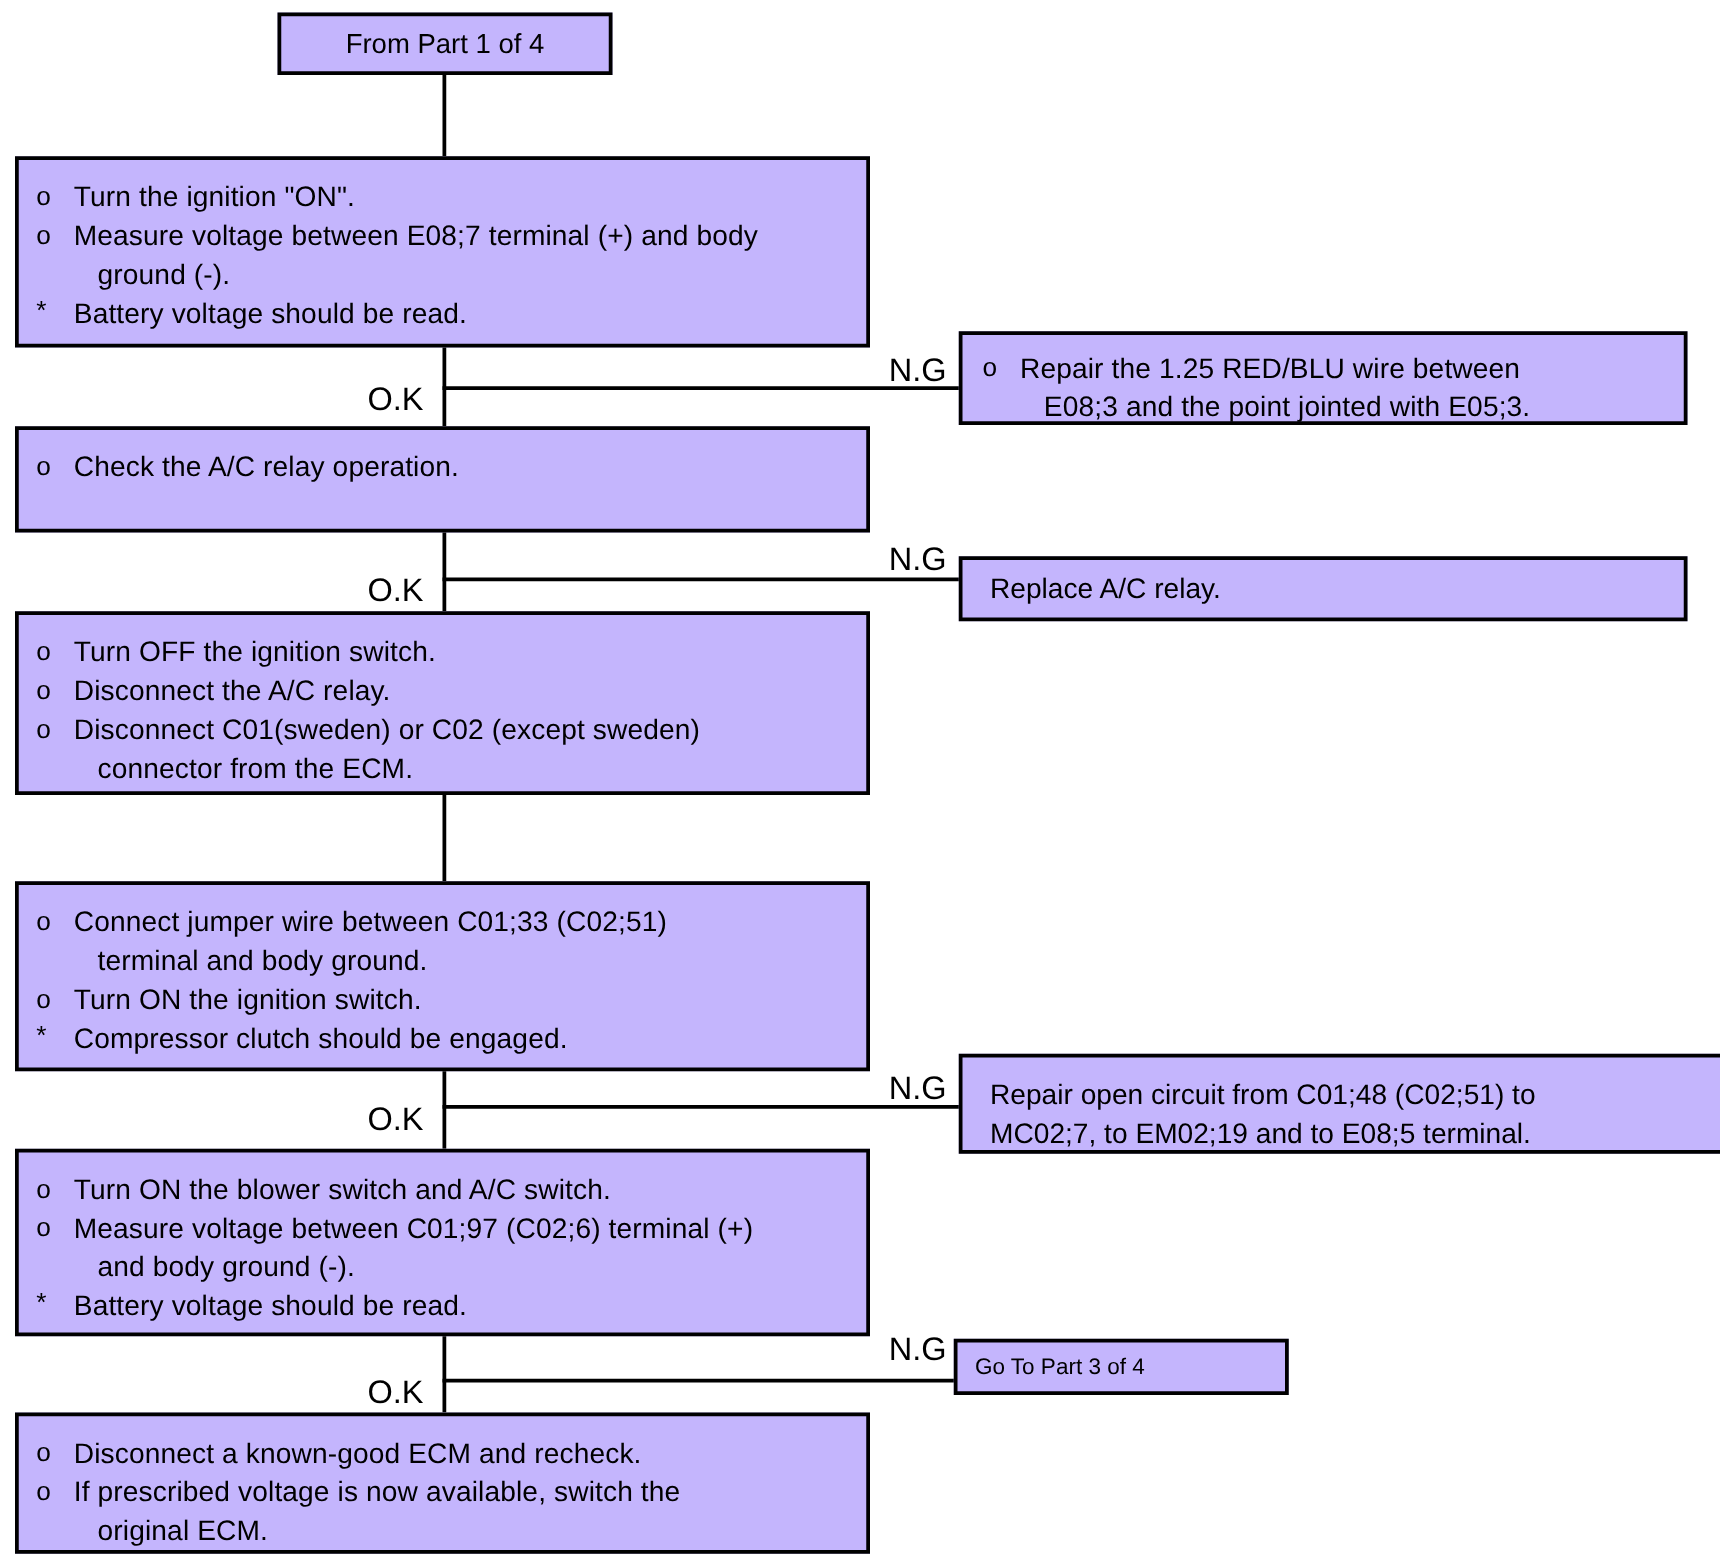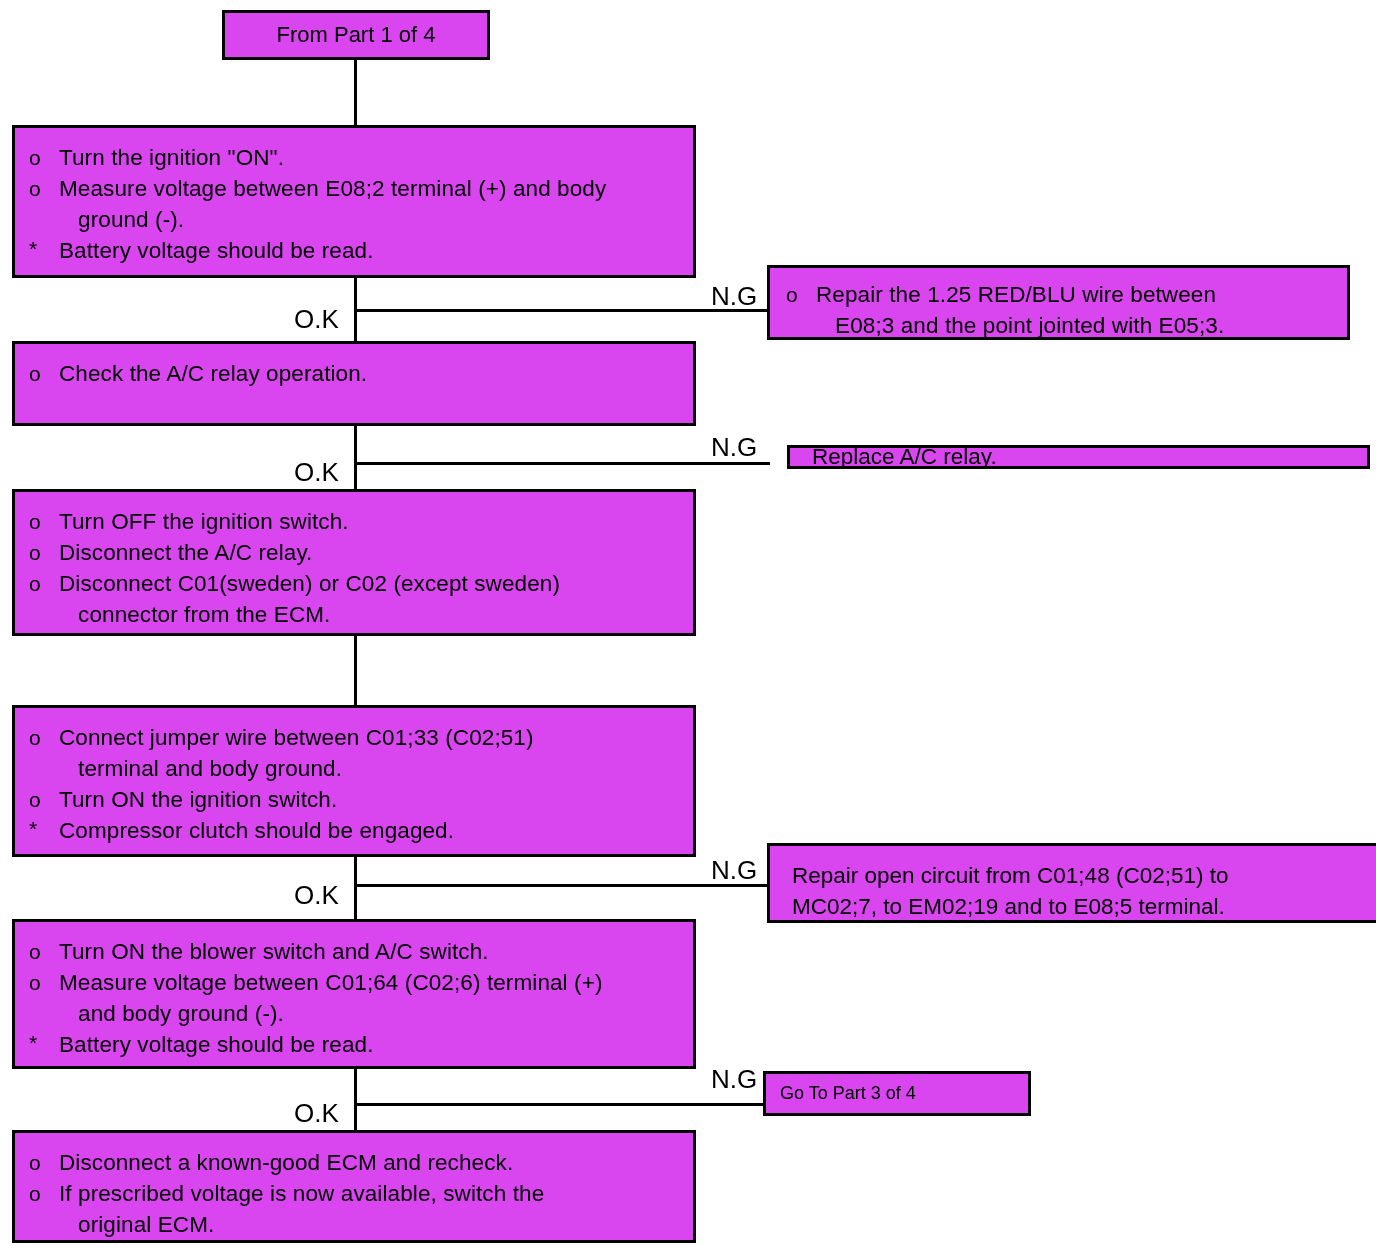--- a/index.html
+++ b/index.html
@@ -13,21 +13,21 @@
     height: 1246px;
     background: #ffffff;
     font-family: "Liberation Sans", sans-serif;
     color: #000000;
     overflow: hidden;
   }
   .box {
     position: absolute;
     box-sizing: border-box;
     border: 3px solid #000000;
-    background: #d946ef;
+    background: #c4b5fd;
   }
   .box-text {
     position: absolute;
     left: 0;
     top: 0;
     width: 100%;
     box-sizing: border-box;
   }
   .lines {
     padding: 14px 10px 10px 14px;
@@ -103,21 +103,21 @@
   <div class="vline" style="left:354px; top:60px; height:65px;"></div>
 
   <div class="box" style="left:12px; top:125px; width:684px; height:153px;">
     <div class="box-text lines">
       <div class="line-item">
         <span class="bullet">o</span>
         <span class="txt">Turn the ignition "ON".</span>
       </div>
       <div class="line-item">
         <span class="bullet">o</span>
-        <span class="txt">Measure voltage between E08;2 terminal (+) and body
+        <span class="txt">Measure voltage between E08;7 terminal (+) and body
    ground (-).</span>
       </div>
       <div class="line-item">
         <span class="bullet star">*</span>
         <span class="txt">Battery voltage should be read.</span>
       </div>
     </div>
   </div>
 
   <div class="vline" style="left:354px; top:278px; height:63px;"></div>
@@ -142,21 +142,21 @@
         <span class="txt">Check the A/C relay operation.</span>
       </div>
     </div>
   </div>
 
   <div class="vline" style="left:354px; top:426px; height:63px;"></div>
   <div class="hline" style="left:354px; top:462px; width:416px;"></div>
   <div class="edge-label" style="left:294px; top:461px;">O.K</div>
   <div class="edge-label" style="left:711px; top:436px;">N.G</div>
 
-  <div class="box" style="left:787px; top:445px; width:583px; height:24px;">
+  <div class="box" style="left:767px; top:445px; width:583px; height:52px;">
     <div class="plain-left">Replace A/C relay.</div>
   </div>
 
   <div class="box" style="left:12px; top:489px; width:684px; height:147px;">
     <div class="box-text lines">
       <div class="line-item">
         <span class="bullet">o</span>
         <span class="txt">Turn OFF the ignition switch.</span>
       </div>
       <div class="line-item">
@@ -202,21 +202,21 @@
   </div>
 
   <div class="box" style="left:12px; top:919px; width:684px; height:150px;">
     <div class="box-text lines">
       <div class="line-item">
         <span class="bullet">o</span>
         <span class="txt">Turn ON the blower switch and A/C switch.</span>
       </div>
       <div class="line-item">
         <span class="bullet">o</span>
-        <span class="txt">Measure voltage between C01;64 (C02;6) terminal (+)
+        <span class="txt">Measure voltage between C01;97 (C02;6) terminal (+)
    and body ground (-).</span>
       </div>
       <div class="line-item">
         <span class="bullet star">*</span>
         <span class="txt">Battery voltage should be read.</span>
       </div>
     </div>
   </div>
 
   <div class="vline" style="left:354px; top:1069px; height:61px;"></div>

